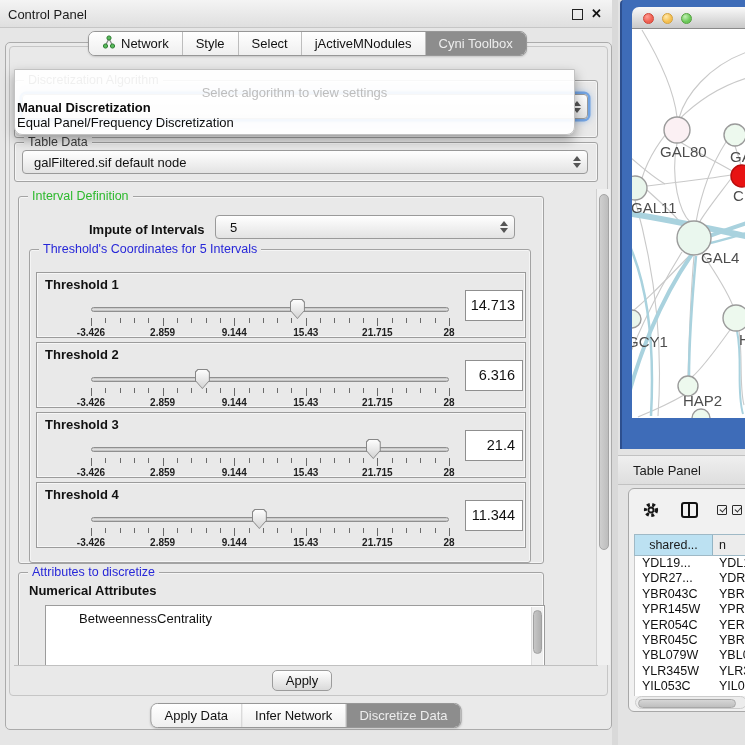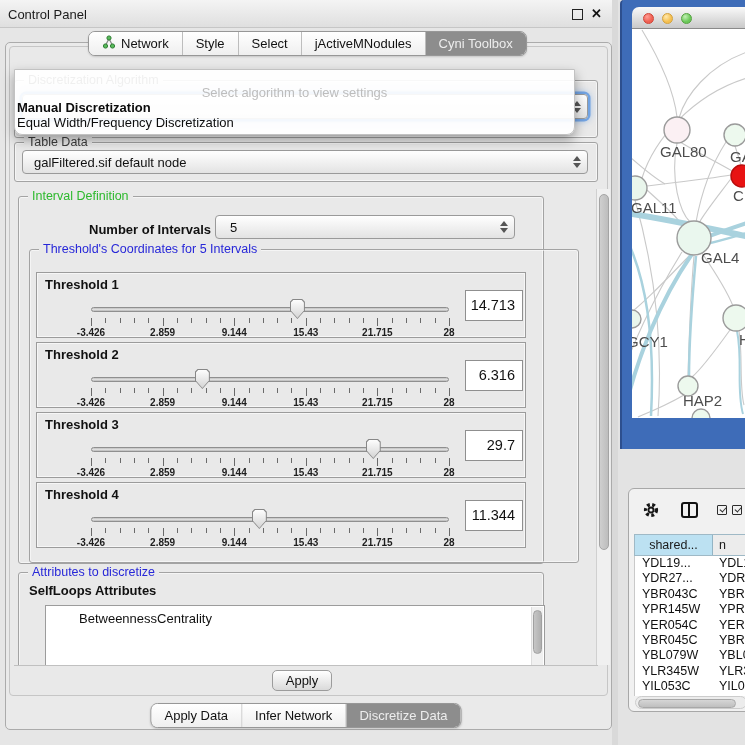--- a/index.html
+++ b/index.html
@@ -67,21 +67,21 @@
   .scrollpane { position:absolute; left:14px; top:188px; width:584px; height:478px; overflow:hidden;
     border-bottom:1px solid #c0c0c0; }
   .vscroll { position:absolute; left:582px; top:1px; width:14px; height:476px;
     background:#f0f0f0; border-left:1px solid #d0d0d0; }
   .vscroll-thumb { position:absolute; left:2px; top:5px; width:10px; height:356px; border-radius:5px;
     background:linear-gradient(90deg,#cfcfcf,#bdbdbd); border:1px solid #a4a4a4; }
 
   .grp-interval { left:4px; top:8px; width:526px; height:368px; background:#e9e9e9; }
   .noi-label { position:absolute; left:70px; top:25px; font-size:13px; font-weight:bold; color:#111; }
   .grp-interval .combo { left:196px; top:18px; }
-  .grp-thresholds { left:10px; top:52px; width:550px; height:314px; }
+  .grp-thresholds { left:10px; top:52px; width:502px; height:314px; }
 
   .thr-stack { position:absolute; left:6px; top:22px; width:490px; display:flex; flex-direction:column; gap:4px; }
   .thr-panel { position:relative; width:490px; height:66px; border:1px solid #9b9b9b;
     background:#e9e9e9; box-shadow:inset 0 0 0 1px rgba(255,255,255,.6); }
   .thr-label { position:absolute; left:8px; top:4px; font-size:13px; font-weight:bold; color:#111; }
   .thr-track { position:absolute; left:54px; top:34px; width:358px; height:5px; border-radius:3px;
     background:linear-gradient(#bdbdbd,#e2e2e2 45%,#b8b8b8); border:1px solid #8f8f8f; }
   .thr-handle { position:absolute; top:-9px; width:15px; height:20px;
     clip-path:polygon(18% 0,82% 0,100% 14%,100% 58%,50% 100%,0 58%,0 14%); background:#878787; }
   .thr-handle i { position:absolute; left:1px; top:1px; right:1px; bottom:1px; display:block;
@@ -200,39 +200,39 @@
       <span class="combo-text"></span>
       <span class="combo-arrows">
           <i class="arr-up"></i>
           <i class="arr-down"></i>
         </span>
     </div>
     <div class="algo-popup">
       <div class="popup-prompt">Select algorithm to view settings</div>
       <div id="algo-options">
           <div class="popup-item first">Manual Discretization</div>
-          <div class="popup-item">Equal Width/Frequency Discretization</div>
+          <div class="popup-item">Equal Panel/Frequency Discretization</div>
         </div>
     </div>
 
     <div class="group grp-tabledata">
       <span class="group-label">Table Data</span>
     </div>
     <div class="combo combo-table">
       <span class="combo-text">galFiltered.sif default node</span>
       <span class="combo-arrows">
           <i class="arr-up"></i>
           <i class="arr-down"></i>
         </span>
     </div>
 
     <div class="scrollpane">
       <div class="group grp-interval">
         <span class="group-label lbl-green">Interval Definition</span>
-        <span class="noi-label">Number of Intervals</span>
+        <span class="noi-label">Impute of Intervals</span>
         <div class="combo combo-intervals">
           <span class="combo-text" style="padding-left:14px">5</span>
           <span class="combo-arrows">
               <i class="arr-up"></i>
               <i class="arr-down"></i>
             </span>
         </div>
         <div class="group grp-thresholds">
           <span class="group-label lbl-blue">Threshold's Coordinates for 5 Intervals</span>
           <div id="threshold-list" class="thr-stack">
@@ -362,21 +362,21 @@
                   <span class="tick major" style="left: 100%;"></span>
                 </div>
                 <div class="thr-scale">
                   <span class="scale-lab" style="left: 0%;">-3.426</span>
                   <span class="scale-lab" style="left: 20%;">2.859</span>
                   <span class="scale-lab" style="left: 40%;">9.144</span>
                   <span class="scale-lab" style="left: 60%;">15.43</span>
                   <span class="scale-lab" style="left: 80%;">21.715</span>
                   <span class="scale-lab" style="left: 100%;">28</span>
                 </div>
-                <div class="thr-value">29.7</div>
+                <div class="thr-value">21.4</div>
               </div>
               <div class="thr-panel">
                 <div class="thr-label">Threshold 4</div>
                 <div class="thr-track">
                   <div class="thr-handle" style="left: calc(47% - 7.5px);">
                     <i></i>
                   </div>
                 </div>
                 <div class="thr-ticks">
                   <span class="tick major" style="left: 0%;"></span>
@@ -415,21 +415,21 @@
                   <span class="scale-lab" style="left: 100%;">28</span>
                 </div>
                 <div class="thr-value">11.344</div>
               </div>
             </div>
         </div>
       </div>
 
       <div class="group grp-attrs">
         <span class="group-label lbl-blue">Attributes to discretize</span>
-        <span class="attr-header">SelfLoops Attributes</span>
+        <span class="attr-header">Numerical Attributes</span>
         <div class="attr-list">
           <div id="attr-items">
               <div class="attr-item">BetweennessCentrality</div>
             </div>
           <div class="attr-scroll">
               <div class="attr-thumb"></div>
             </div>
         </div>
       </div>
     </div>
@@ -503,20 +503,23 @@
             <text x="731" y="201" fill="#4d4d4d" font-size="15" font-family="&quot;Liberation Sans&quot;, sans-serif">C</text>
             <text x="629" y="213" fill="#4d4d4d" font-size="15" font-family="&quot;Liberation Sans&quot;, sans-serif">GAL11</text>
             <text x="699" y="263" fill="#4d4d4d" font-size="15" font-family="&quot;Liberation Sans&quot;, sans-serif">GAL4</text>
             <text x="625" y="347" fill="#4d4d4d" font-size="15" font-family="&quot;Liberation Sans&quot;, sans-serif">GCY1</text>
             <text x="737" y="345" fill="#4d4d4d" font-size="15" font-family="&quot;Liberation Sans&quot;, sans-serif">H</text>
             <text x="681" y="406" fill="#4d4d4d" font-size="15" font-family="&quot;Liberation Sans&quot;, sans-serif">HAP2</text>
           </svg>
       </div>
     </div>
 
+    <div class="tp-bar">
+      <span class="tp-title">Table Panel</span>
+    </div>
 
     <div class="tp-box">
       <div class="tp-toolbar">
         <svg class="gear-icon" width="18" height="18" viewBox="0 0 18 18">
           <circle cx="9" cy="9" r="5.4" fill="none" stroke="#161616" stroke-width="3.4" stroke-dasharray="2.8 2.4"></circle>
           <circle cx="9" cy="9" r="3.4" fill="#161616"></circle>
           <circle cx="9" cy="9" r="1.6" fill="#f1f1f1"></circle>
         </svg>
         <span class="cols-icon"></span>
         <span class="chk-icon chk-1"></span>

